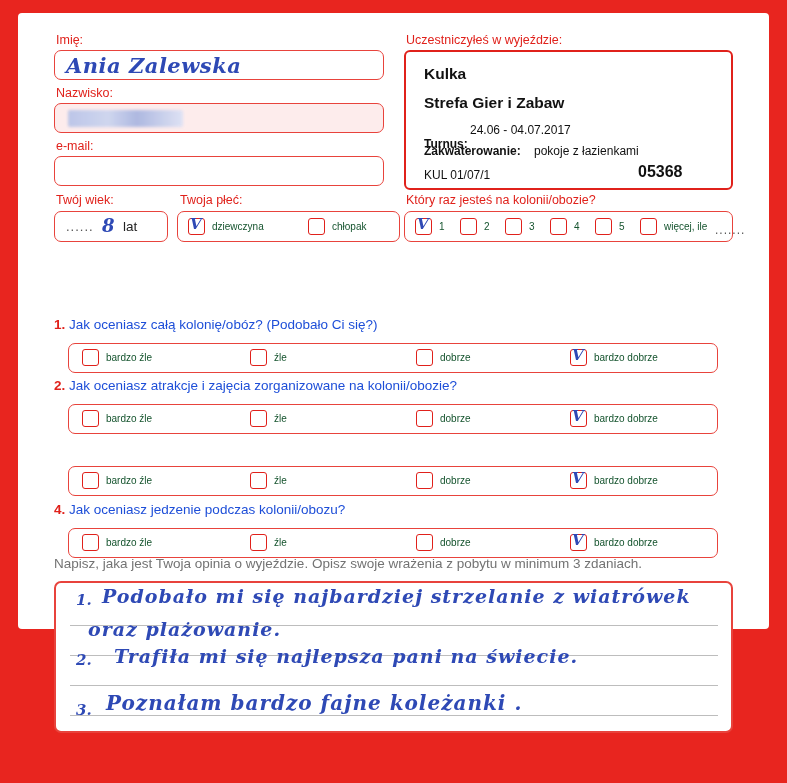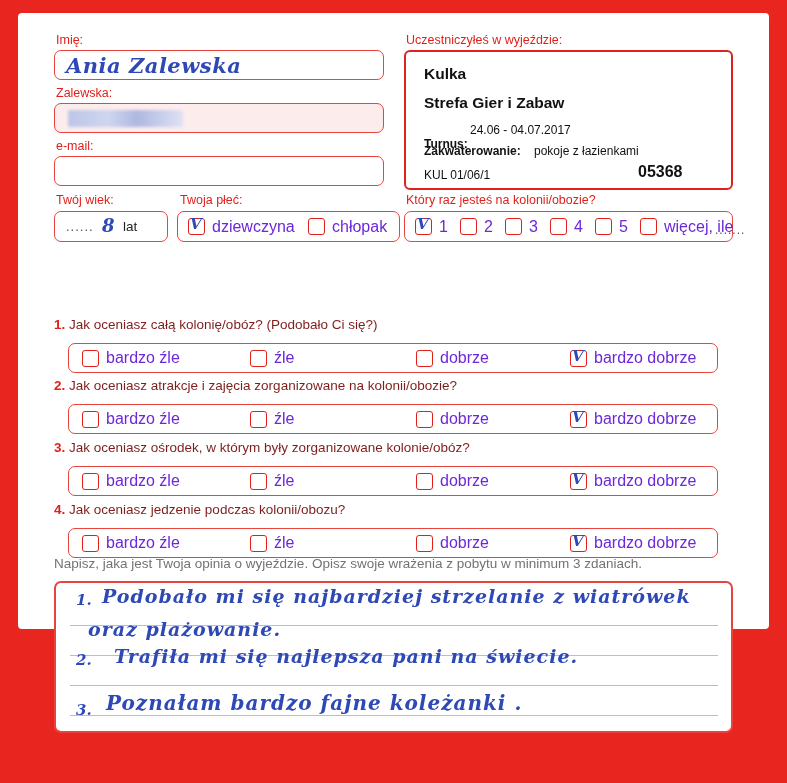--- a/index.html
+++ b/index.html
@@ -72,33 +72,33 @@
     position: absolute;
     left: 1px;
     top: -4px;
     font-family: "DejaVu Serif", serif;
     font-style: italic;
     font-weight: 700;
     font-size: 15px;
     color: #2e49b5;
   }
   .optlabel {
-    font-size: 16px;
-    color: #6d28d9;
+    font-size: 10px;
+    color: #14532d;
     vertical-align: middle;
     margin-left: 7px;
   }
 
   
   .qtext {
     font-size: 13.5px;
     color: #e0211b;
   }
   .qtext .qnum { font-weight: bold; }
-  .qtext .qbody { color: #7f1d1d; }
+  .qtext .qbody { color: #1d4ed8; }
   .ansrow {
     position: absolute;
     left: 50px;
     width: 650px;
     height: 30px;
     border: 1.8px solid #e8433c;
     border-radius: 7px;
     box-sizing: border-box;
   }
   .anscell {
@@ -142,21 +142,21 @@
 </head>
 <body>
 
 <div id="page">
   <div id="sheet">
 
     <div class="abs lbl" style="left:38px; top:20px;">Imię:</div>
     <div class="box" style="left:36px; top:37px; width:330px; height:30px;"></div>
     <div class="abs hand" style="left:48px; top:40px; font-size:21px;">Ania Zalewska</div>
 
-    <div class="abs lbl" style="left:38px; top:73px;">Zalewska:</div>
+    <div class="abs lbl" style="left:38px; top:73px;">Nazwisko:</div>
     <div class="box" style="left:36px; top:90px; width:330px; height:30px; background:#fdecec;"></div>
     <div class="smudge" style="left:50px; top:97px; width:115px; height:17px;"></div>
 
     <div class="abs lbl" style="left:38px; top:126px;">e-mail:</div>
     <div class="box" style="left:36px; top:143px; width:330px; height:30px;"></div>
 
     <div class="abs lbl" style="left:38px; top:180px;">Twój wiek:</div>
     <div class="box" style="left:36px; top:198px; width:114px; height:31px;"></div>
     <div class="abs dots" style="left:48px; top:206px; font-size:13px;">......</div>
     <div class="abs hand" style="left:84px; top:202px; font-size:18px;">8</div>
@@ -172,21 +172,21 @@
     </div>
 
     <div class="abs lbl" style="left:388px; top:20px;">Uczestniczyłeś w wyjeździe:</div>
     <div class="boxthick" style="left:386px; top:37px; width:329px; height:140px;"></div>
     <div class="abs cardtitle" style="left:406px; top:52px;">Kulka</div>
     <div class="abs cardtitle" style="left:406px; top:81px;">Strefa Gier i Zabaw</div>
     <div class="abs cardsmall" style="left:406px; top:124px; font-weight:bold;">Turnus:</div>
     <div class="abs cardsmall" style="left:452px; top:110px;">24.06 - 04.07.2017</div>
     <div class="abs cardsmall" style="left:406px; top:131px; font-weight:bold;">Zakwaterowanie:</div>
     <div class="abs cardsmall" style="left:516px; top:131px;">pokoje z łazienkami</div>
-    <div class="abs cardsmall" style="left:406px; top:155px;">KUL 01/06/1</div>
+    <div class="abs cardsmall" style="left:406px; top:155px;">KUL 01/07/1</div>
     <div class="abs" style="left:620px; top:150px; font-size:16px; font-weight:bold; color:#111;">05368</div>
 
     <div class="abs lbl" style="left:388px; top:180px;">Który raz jesteś na kolonii/obozie?</div>
     <div class="box" style="left:386px; top:198px; width:329px; height:31px;"></div>
     <div class="abs" style="left:397px; top:204px;">
       <span class="cb checked"></span><span class="optlabel">1</span>
     </div>
     <div class="abs" style="left:442px; top:204px;">
       <span class="cb"></span><span class="optlabel">2</span>
     </div>
@@ -242,24 +242,20 @@
     </div>
     <div class="anscell" style="left:398px; top:397px;">
       <span class="cb"></span>
         <span class="optlabel">dobrze</span>
     </div>
     <div class="anscell" style="left:552px; top:397px;">
       <span class="cb checked"></span>
         <span class="optlabel">bardzo dobrze</span>
     </div>
 
-    <div class="abs qtext" style="left:36px; top:427px;">
-      <span class="qnum">3.</span>
-      <span class="qbody">Jak oceniasz ośrodek, w którym były zorganizowane kolonie/obóz?</span>
-    </div>
     <div class="ansrow" style="top:453px;"></div>
     <div class="anscell" style="left:64px; top:459px;">
       <span class="cb"></span>
         <span class="optlabel">bardzo źle</span>
     </div>
     <div class="anscell" style="left:232px; top:459px;">
       <span class="cb"></span>
         <span class="optlabel">źle</span>
     </div>
     <div class="anscell" style="left:398px; top:459px;">

